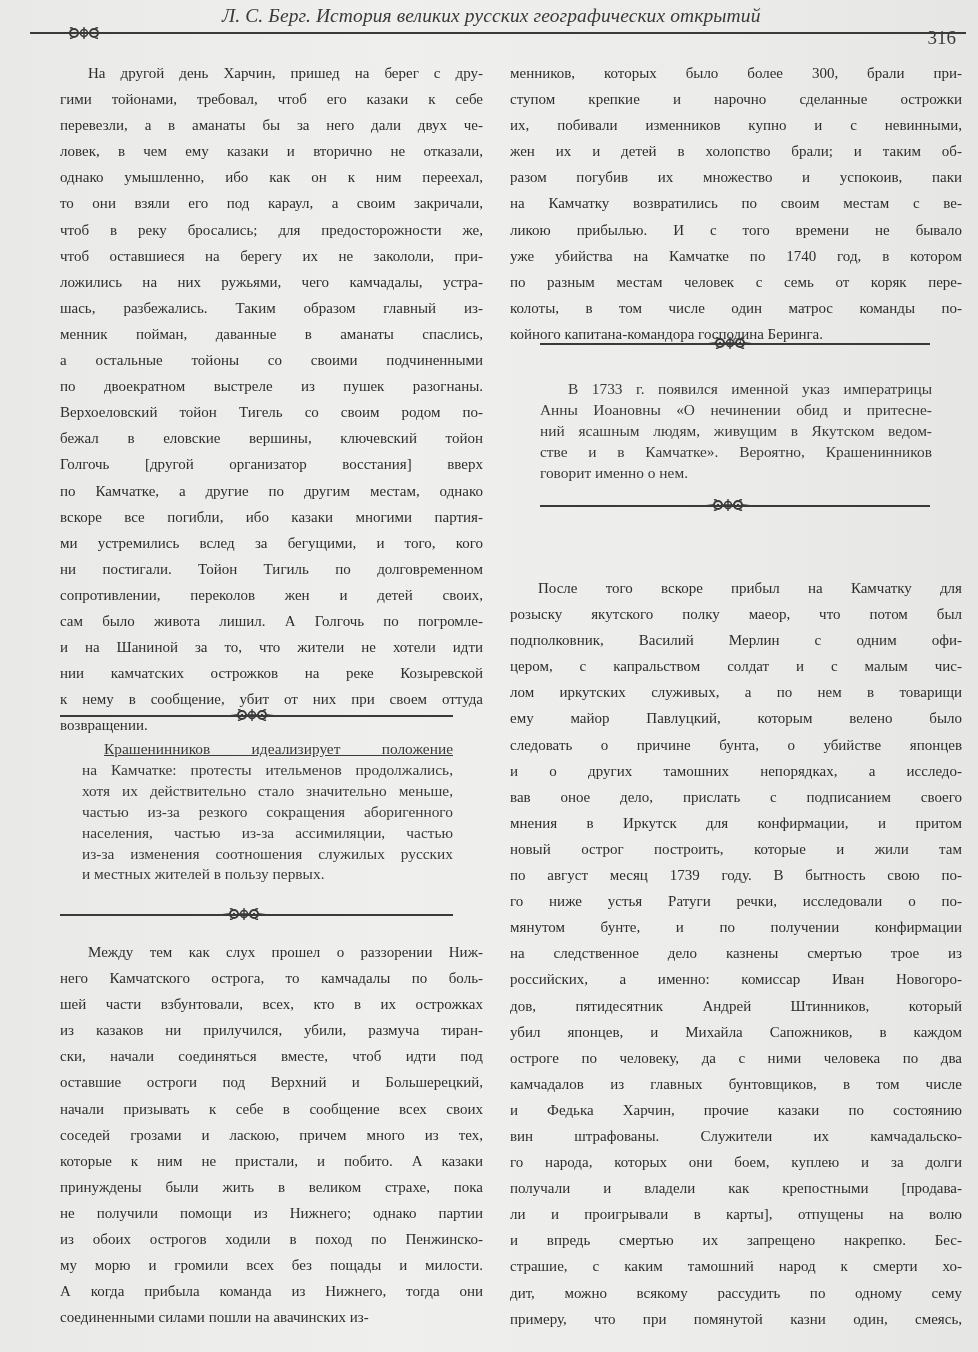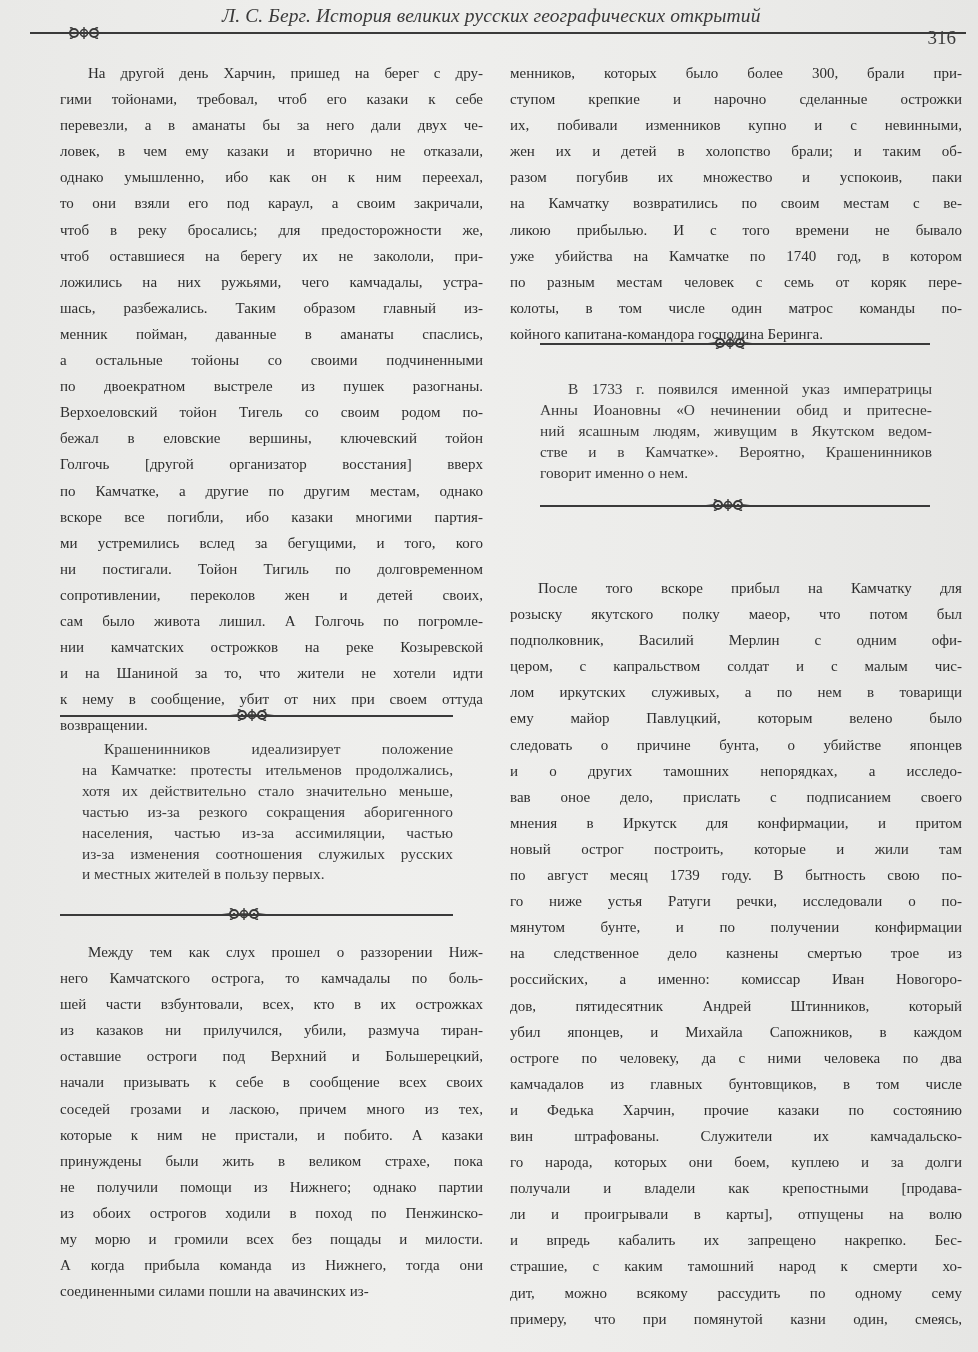--- a/index.html
+++ b/index.html
@@ -82,22 +82,22 @@
         <span class="line">по двоекратном выстреле из пушек разогнаны.</span>
         <span class="line">Верхоеловский тойон Тигель со своим родом по-</span>
         <span class="line">бежал в еловские вершины, ключевский тойон</span>
         <span class="line">Голгочь [другой организатор восстания] вверх</span>
         <span class="line">по Камчатке, а другие по другим местам, однако</span>
         <span class="line">вскоре все погибли, ибо казаки многими партия-</span>
         <span class="line">ми устремились вслед за бегущими, и того, кого</span>
         <span class="line">ни постигали. Тойон Тигиль по долговременном</span>
         <span class="line">сопротивлении, переколов жен и детей своих,</span>
         <span class="line">сам было живота лишил. А Голгочь по погромле-</span>
+        <span class="line">и на Шаниной за то, что жители не хотели идти</span>
         <span class="line">нии камчатских острожков на реке Козыревской</span>
-        <span class="line">и на Шаниной за то, что жители не хотели идти</span>
         <span class="line">к нему в сообщение, убит от них при своем оттуда</span>
         <span class="line last">возвращении.</span>
       </div>
   </div>
 
   <div class="rule" style="left:60px; width:393px; top:715px;"></div>
   <div class="ornament" style="left:230px; top:708px;">
       <svg viewBox="0 0 44 14" xmlns="http://www.w3.org/2000/svg">
   <path d="M0 7 L8 6 L8 8 Z" fill="#3a3a3a"></path>
   <path d="M36 6 L44 7 L36 8 Z" fill="#3a3a3a"></path>
@@ -105,21 +105,21 @@
   <ellipse cx="32" cy="7" rx="4" ry="4" fill="none" stroke="#3a3a3a" stroke-width="2"></ellipse>
   <circle cx="22" cy="7" r="3.5" fill="none" stroke="#3a3a3a" stroke-width="1.6"></circle>
   <path d="M22 1 L22 13 M16 7 L28 7" stroke="#3a3a3a" stroke-width="1.4"></path>
   <path d="M8 2 Q10 1 11 3 M8 12 Q10 13 11 11 M36 2 Q34 1 33 3 M36 12 Q34 13 33 11" stroke="#3a3a3a" stroke-width="1.4" fill="none"></path>
   <circle cx="12" cy="7" r="1.3" fill="#3a3a3a"></circle>
   <circle cx="32" cy="7" r="1.3" fill="#3a3a3a"></circle>
 </svg>
     </div>
   <div class="note" style="left:82px; width:371px; top:739px;">
     <div>
-        <span class="line indent" style="padding-left: 22px;">Крашенинников идеализирует положение</span>
+        <span class="line indent" style="padding-left: 22px; text-decoration: underline;">Крашенинников идеализирует положение</span>
         <span class="line">на Камчатке: протесты ительменов продолжались,</span>
         <span class="line">хотя их действительно стало значительно меньше,</span>
         <span class="line">частью из-за резкого сокращения аборигенного</span>
         <span class="line">населения, частью из-за ассимиляции, частью</span>
         <span class="line">из-за изменения соотношения служилых русских</span>
         <span class="line last">и местных жителей в пользу первых.</span>
       </div>
   </div>
   <div class="rule" style="left:60px; width:393px; top:914px;"></div>
   <div class="ornament" style="left:222px; top:907px;">
@@ -135,20 +135,21 @@
   <circle cx="32" cy="7" r="1.3" fill="#3a3a3a"></circle>
 </svg>
     </div>
 
   <div class="col col-left" style="top:939px;">
     <div>
         <span class="line indent">Между тем как слух прошел о раззорении Ниж-</span>
         <span class="line">него Камчатского острога, то камчадалы по боль-</span>
         <span class="line">шей части взбунтовали, всех, кто в их острожках</span>
         <span class="line">из казаков ни прилучился, убили, размуча тиран-</span>
+        <span class="line">ски, начали соединяться вместе, чтоб идти под</span>
         <span class="line">оставшие остроги под Верхний и Большерецкий,</span>
         <span class="line">начали призывать к себе в сообщение всех своих</span>
         <span class="line">соседей грозами и ласкою, причем много из тех,</span>
         <span class="line">которые к ним не пристали, и побито. А казаки</span>
         <span class="line">принуждены были жить в великом страхе, пока</span>
         <span class="line">не получили помощи из Нижнего; однако партии</span>
         <span class="line">из обоих острогов ходили в поход по Пенжинско-</span>
         <span class="line">му морю и громили всех без пощады и милости.</span>
         <span class="line">А когда прибыла команда из Нижнего, тогда они</span>
         <span class="line last">соединенными силами пошли на авачинских из-</span>
@@ -230,20 +231,20 @@
         <span class="line">российских, а именно: комиссар Иван Новогоро-</span>
         <span class="line">дов, пятидесятник Андрей Штинников, который</span>
         <span class="line">убил японцев, и Михайла Сапожников, в каждом</span>
         <span class="line">остроге по человеку, да с ними человека по два</span>
         <span class="line">камчадалов из главных бунтовщиков, в том числе</span>
         <span class="line">и Федька Харчин, прочие казаки по состоянию</span>
         <span class="line">вин штрафованы. Служители их камчадальско-</span>
         <span class="line">го народа, которых они боем, куплею и за долги</span>
         <span class="line">получали и владели как крепостными [продава-</span>
         <span class="line">ли и проигрывали в карты], отпущены на волю</span>
-        <span class="line">и впредь кабалить их запрещено накрепко. Бес-</span>
+        <span class="line">и впредь смертью их запрещено накрепко. Бес-</span>
         <span class="line">страшие, с каким тамошний народ к смерти хо-</span>
         <span class="line">дит, можно всякому рассудить по одному сему</span>
         <span class="line">примеру, что при помянутой казни один, смеясь,</span>
       </div>
   </div>
 
 </div>
 
 </body></html>

